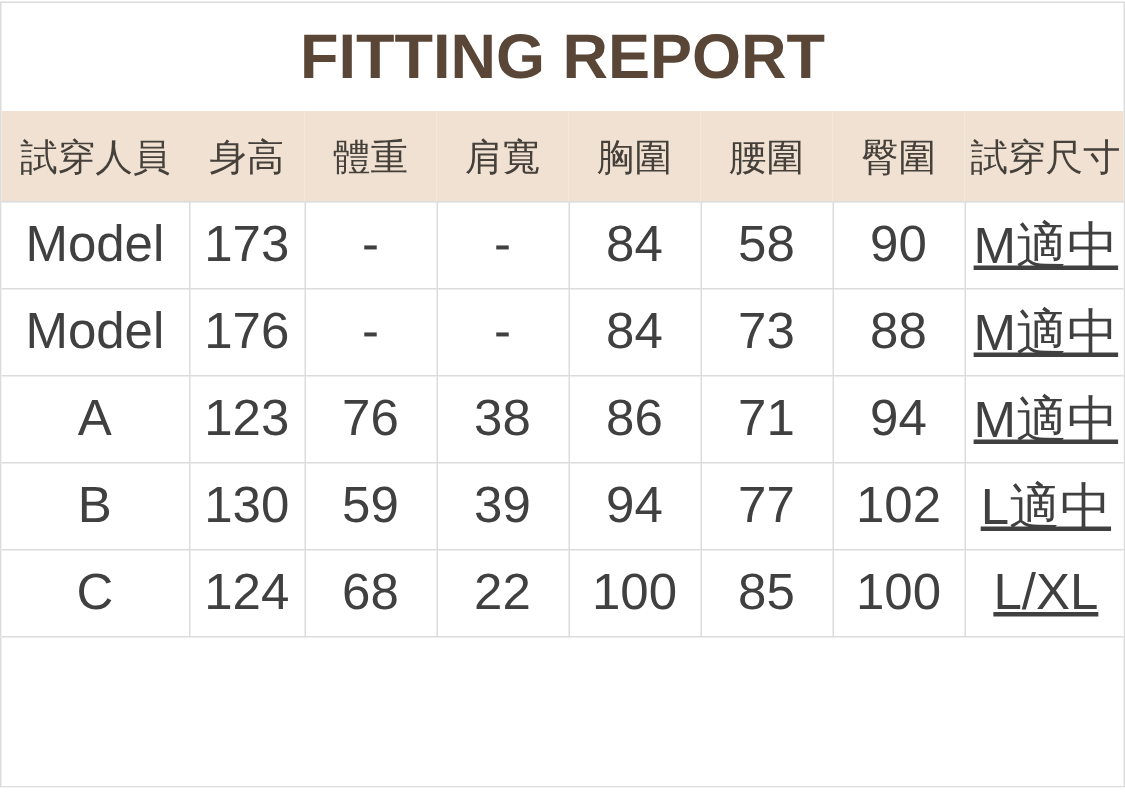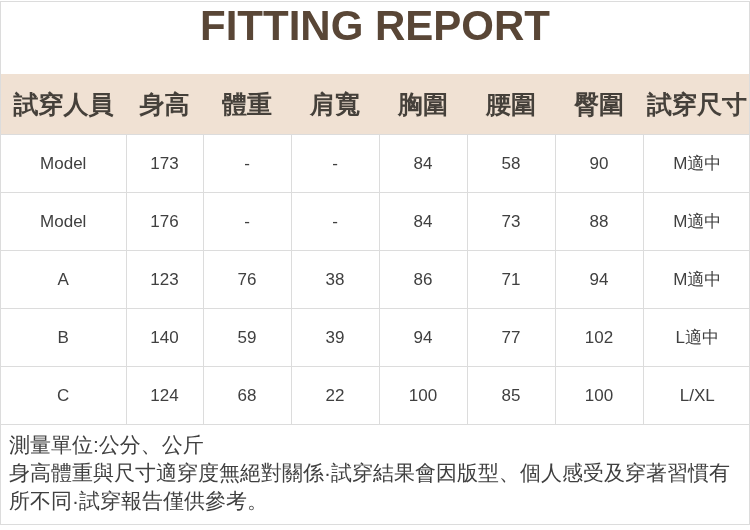--- a/index.html
+++ b/index.html
@@ -14,59 +14,60 @@
     width: 750px;
     height: 524px;
     margin: 1px 0 0 0;
     border: 1px solid #dcdcdc;
     background: #ffffff;
     overflow: hidden;
   }
   .title-band {
     height: 72px;
     display: flex;
+    align-items: center;
     justify-content: center;
   }
   .title-band h1 {
     margin: 0;
     font-size: 42px;
     font-weight: 700;
     letter-spacing: 0px;
     color: #594636;
   }
   table.fit {
     width: 100%;
     border-collapse: collapse;
     table-layout: fixed;
   }
   table.fit thead th {
     background: #f0e1d3;
     height: 60px;
     font-size: 25px;
-    font-weight: 700;
+    font-weight: 400;
     color: #45403a;
     text-align: center;
     vertical-align: middle;
     border: none;
     padding: 0;
   }
   table.fit tbody td {
     height: 57px;
-    font-size: 17px;
+    font-size: 34px;
     font-weight: 400;
     color: #404040;
     text-align: center;
     vertical-align: middle;
     border: 1px solid #dcdcdc;
     padding: 0;
     background: #ffffff;
   }
   
   table.fit tbody tr td:first-child { border-left: none; }
-  table.fit tbody tr td:last-child { border-right: none; }
+  table.fit tbody tr td:last-child { border-right: none; text-decoration: underline; }
   table.fit tbody tr:last-child td { border-bottom: 1px solid #dcdcdc; }
   .notes {
     padding: 5px 8px 0 8px;
     color: #404040;
   }
   .notes .unit-line {
     font-size: 21px;
     line-height: 29px;
   }
   .notes .disclaimer {
@@ -132,39 +133,35 @@
         <td>123</td>
         <td>76</td>
         <td>38</td>
         <td>86</td>
         <td>71</td>
         <td>94</td>
         <td>M適中</td>
       </tr>
       <tr>
         <td>B</td>
-        <td>140</td>
+        <td>130</td>
         <td>59</td>
         <td>39</td>
         <td>94</td>
         <td>77</td>
         <td>102</td>
         <td>L適中</td>
       </tr>
       <tr>
         <td>C</td>
         <td>124</td>
         <td>68</td>
         <td>22</td>
         <td>100</td>
         <td>85</td>
         <td>100</td>
         <td>L/XL</td>
       </tr>
     </tbody>
   </table>
 
-  <div class="notes">
-    <div class="unit-line">測量單位:公分、公斤</div>
-    <div class="disclaimer">身高體重與尺寸適穿度無絕對關係·試穿結果會因版型、個人感受及穿著習慣有所不同·試穿報告僅供參考。</div>
-  </div>
 
 </div>
 
 </body></html>

